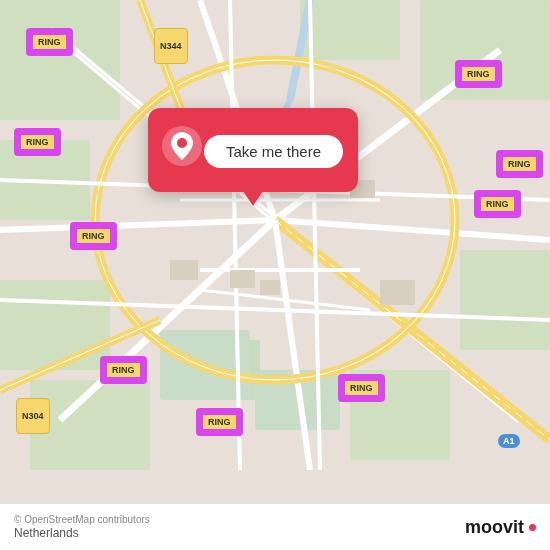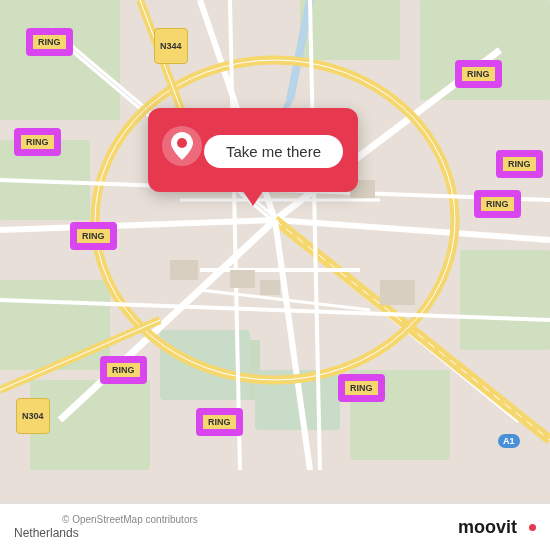--- a/index.html
+++ b/index.html
@@ -84,38 +84,37 @@
 
     .bottom-info {
       display: flex;
       flex-direction: column;
       gap: 1px;
     }
 
     .attribution {
       font-size: 10px;
       color: #888;
-      margin-left: 48px;
     }
 
     .address-line {
       font-size: 14px;
       color: #222;
       font-weight: 500;
     }
 
     .country-line {
       font-size: 12px;
       color: #555;
     }
 
     .moovit-logo {
       display: flex;
       align-items: center;
-      gap: 11px;
+      gap: 4px;
     }
 
     .moovit-logo-text {
       font-size: 18px;
       font-weight: bold;
       color: #1a1a1a;
       font-family: Arial, sans-serif;
     }
 
     .moovit-dot {

